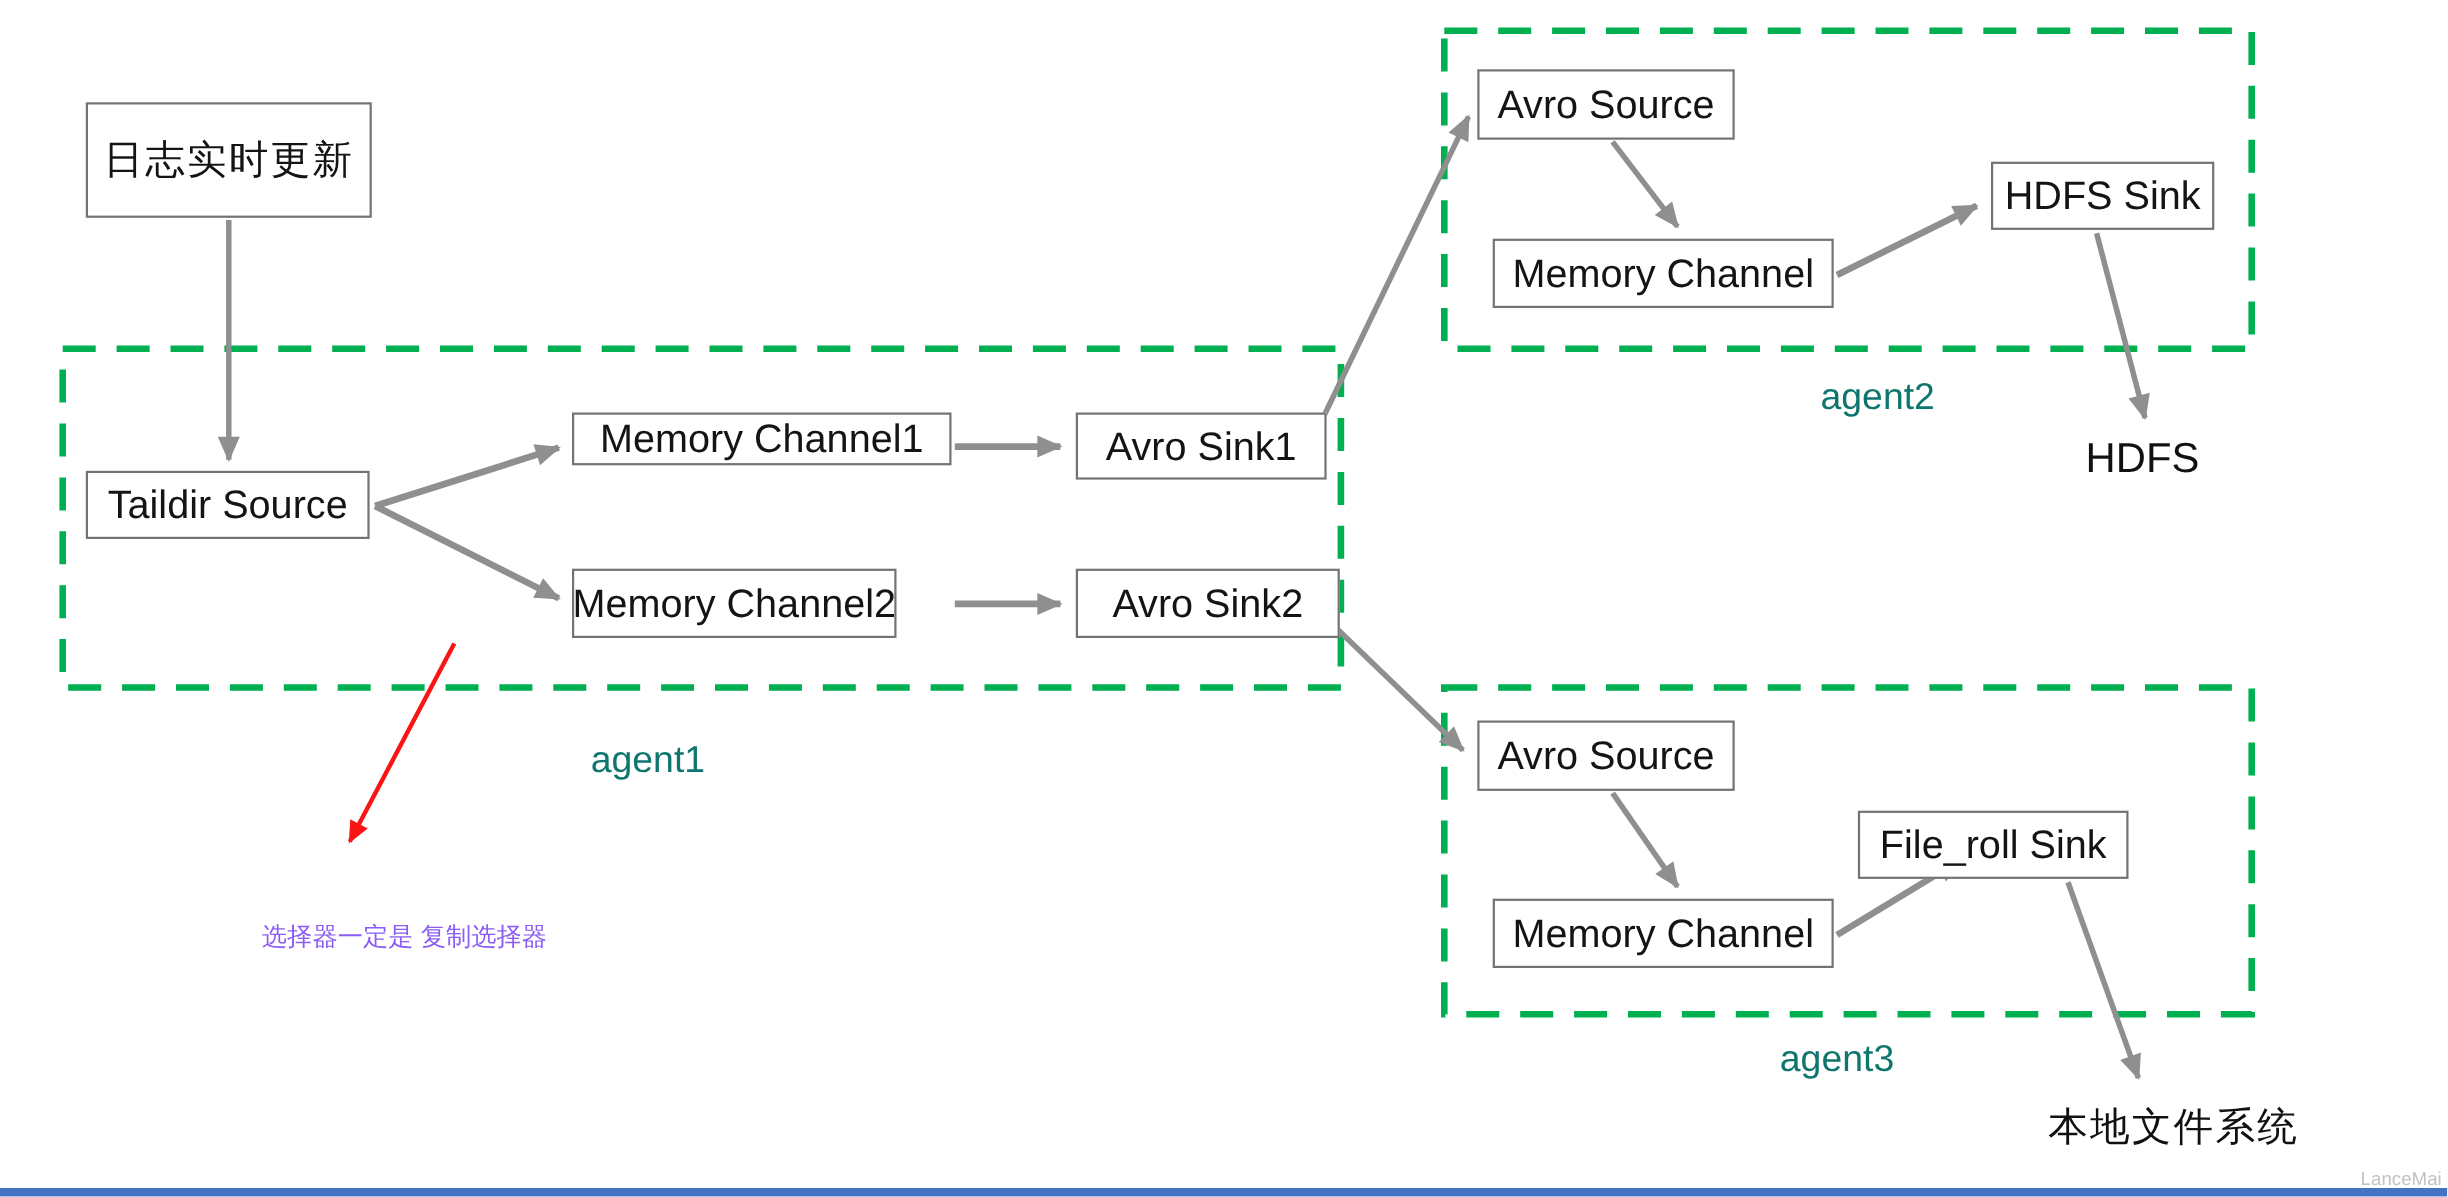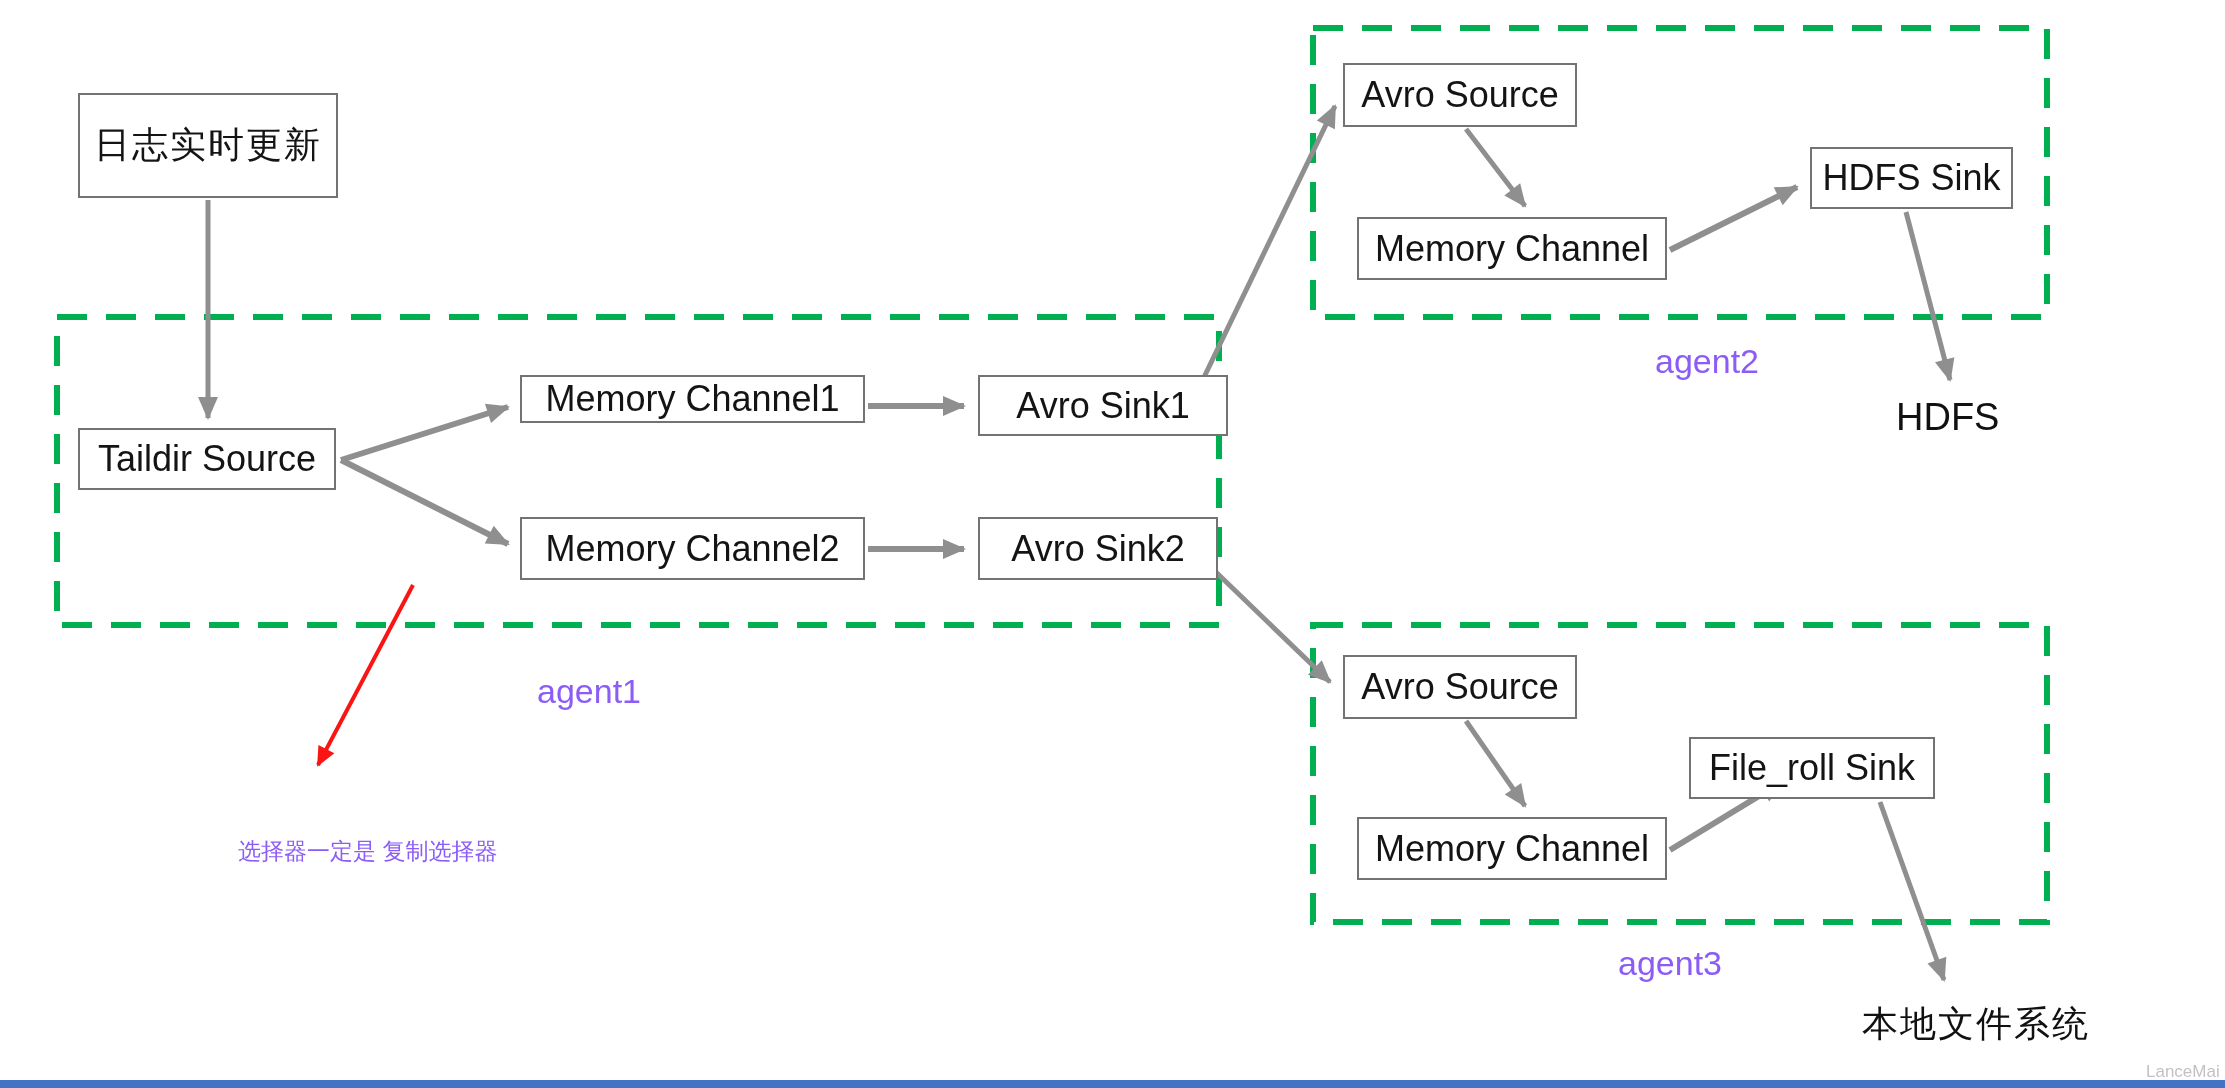--- a/index.html
+++ b/index.html
@@ -21,21 +21,21 @@
     justify-content: center;
     font-size: 36px;
     color: #141414;
     white-space: nowrap;
     box-sizing: border-box;
   }
   .cjk-serif { font-family: "Liberation Serif", serif; letter-spacing: 2px; }
   .agent-label {
     position: absolute;
     font-size: 34px;
-    color: #8b5cf6;
+    color: #0f766e;
     white-space: nowrap;
   }
   .ext-label {
     position: absolute;
     color: #111111;
     white-space: nowrap;
   }
   #hdfs-label { left: 1896px; top: 396px; font-size: 38px; }
   #localfs-label { left: 1862px; top: 1000px; font-size: 36px; font-family: "Liberation Serif", serif; letter-spacing: 2px; }
   #annotation {
@@ -94,23 +94,23 @@
 
     <line x1="413" y1="585" x2="318" y2="765" stroke="#fa1414" stroke-width="4" marker-end="url(#ah-red)"></line>
   </svg>
 
   <div class="node" style="left:78px; top:428px; width:258px; height:62px;">Taildir Source</div>
 
   <div class="node cjk-serif" style="left:78px; top:93px; width:260px; height:105px;">日志实时更新</div>
 
   <div class="node" style="left:520px; top:375px; width:345px; height:48px;">Memory Channel1</div>
 
-  <div class="node" style="left:978px; top:375px; width:250px; height:61px;">Avro Sink1</div>
+  <div class="node" style="left:978px; top:375px; width:228px; height:61px;">Avro Sink1</div>
 
-  <div class="node" style="left:520px; top:517px; width:345px; height:63px;">Memory Channel2</div>
+  <div class="node" style="left:520px; top:517px; width:295px; height:63px;">Memory Channel2</div>
 
   <div class="node" style="left:978px; top:517px; width:240px; height:63px;">Avro Sink2</div>
 
   <div class="node" style="left:1343px; top:63px; width:234px; height:64px;">Avro Source</div>
 
   <div class="node" style="left:1357px; top:217px; width:310px; height:63px;">Memory Channel</div>
 
   <div class="node" style="left:1810px; top:147px; width:203px; height:62px;">HDFS Sink</div>
 
   <div class="node" style="left:1343px; top:655px; width:234px; height:64px;">Avro Source</div>

